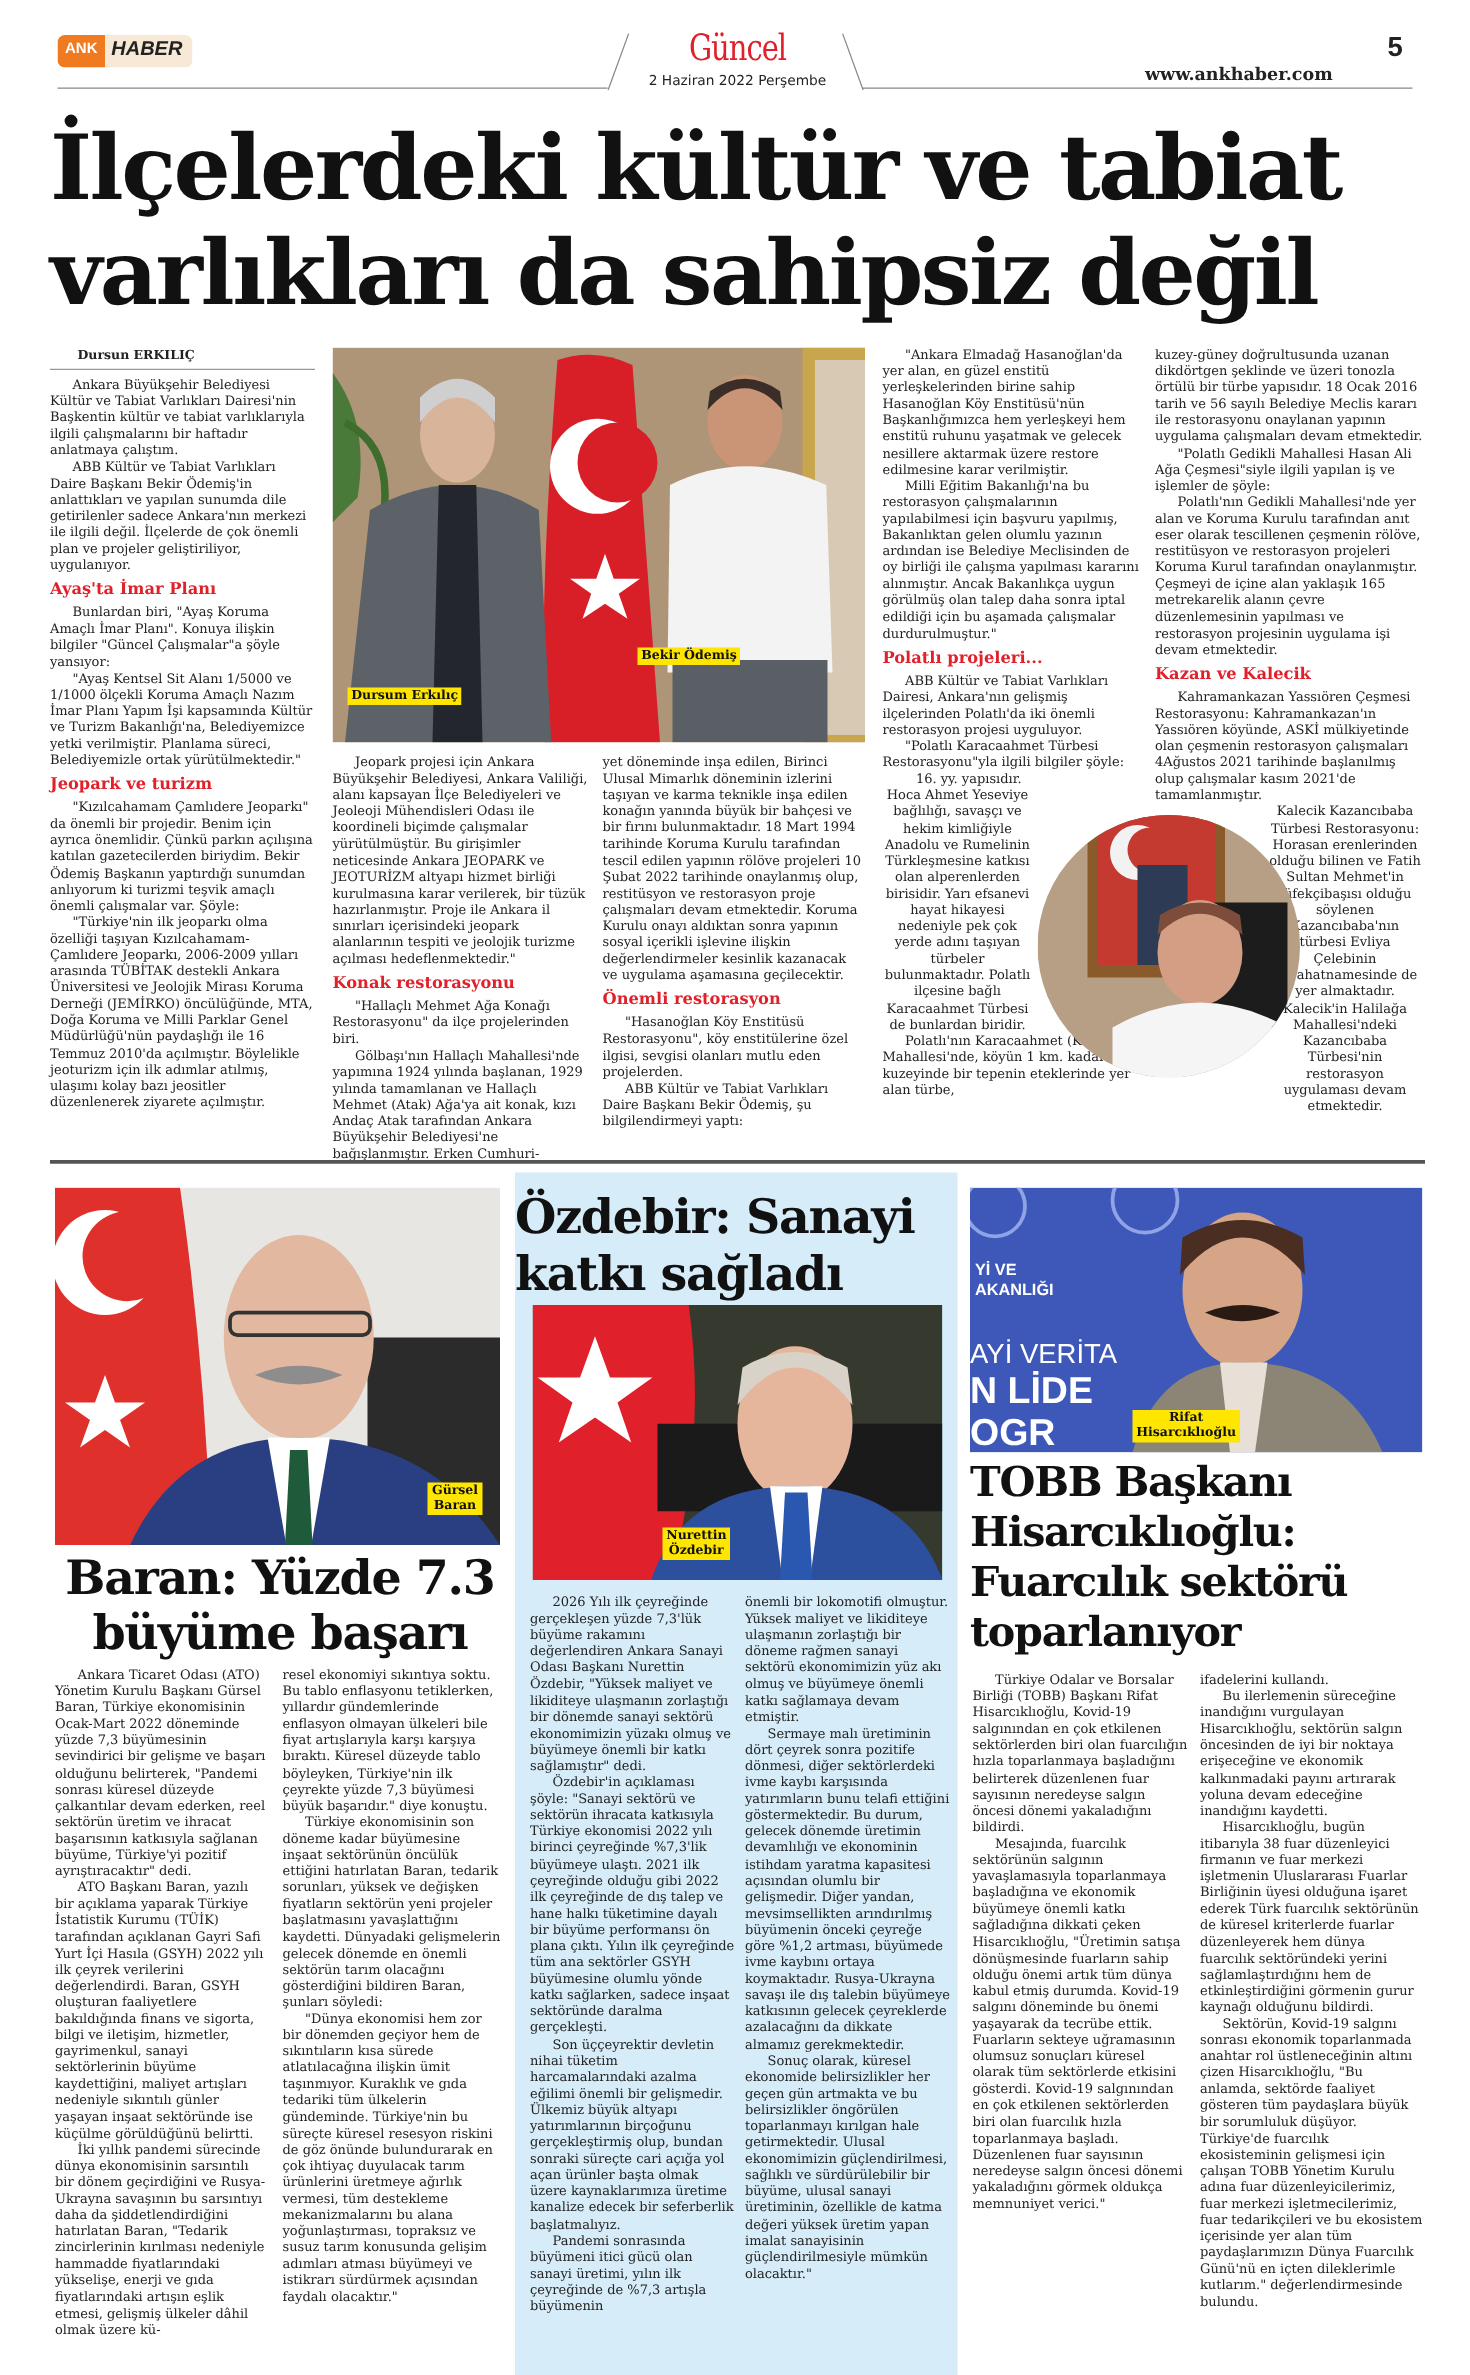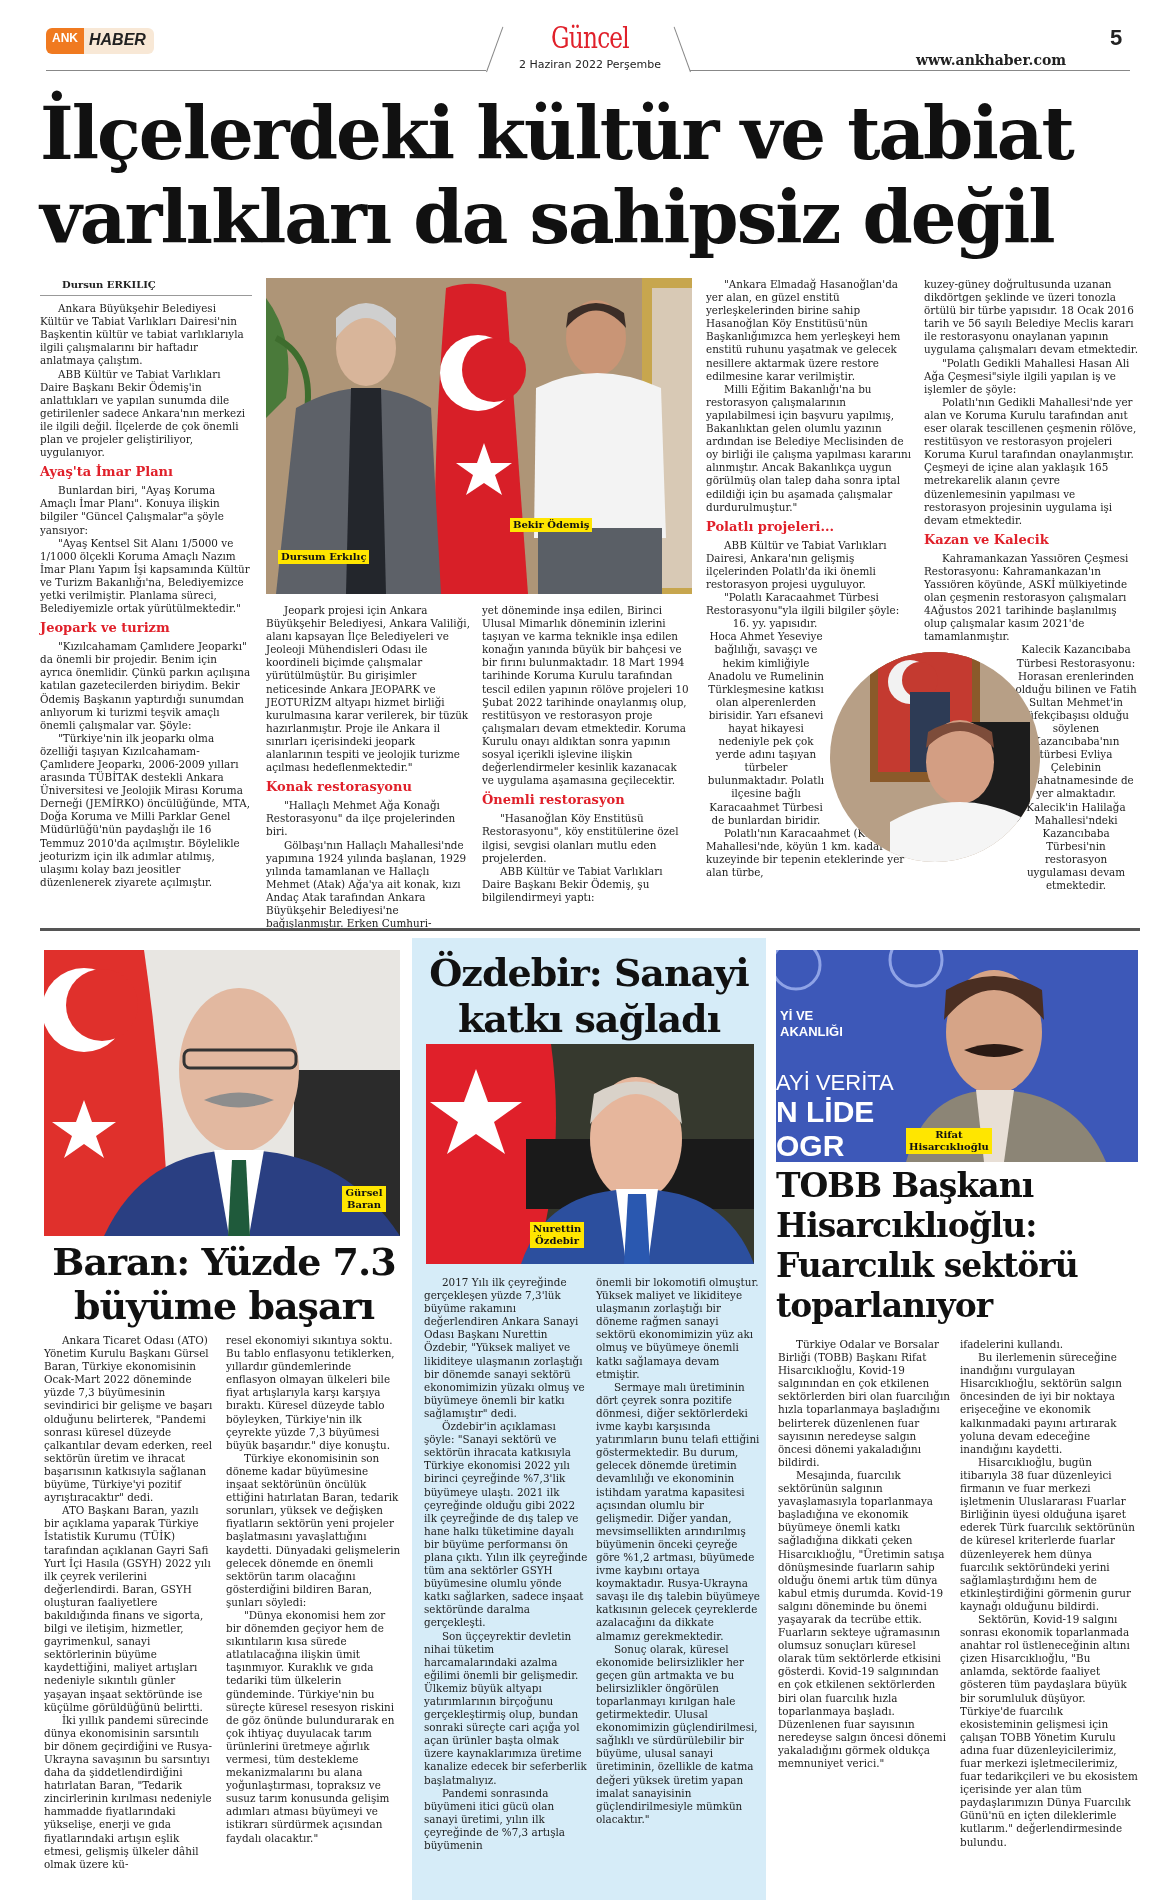--- a/index.html
+++ b/index.html
@@ -184,21 +184,21 @@
   <p>ATO Başkanı Baran, yazılı bir açıklama yaparak Türkiye İstatistik Kurumu (TÜİK) tarafından açıklanan Gayri Safi Yurt İçi Hasıla (GSYH) 2022 yılı ilk çeyrek verilerini değerlendirdi. Baran, GSYH oluşturan faaliyetlere bakıldığında finans ve sigorta, bilgi ve iletişim, hizmetler, gayrimenkul, sanayi sektörlerinin büyüme kaydettiğini, maliyet artışları nedeniyle sıkıntılı günler yaşayan inşaat sektöründe ise küçülme görüldüğünü belirtti.</p>
   <p>İki yıllık pandemi sürecinde dünya ekonomisinin sarsıntılı bir dönem geçirdiğini ve Rusya-Ukrayna savaşının bu sarsıntıyı daha da şiddetlendirdiğini hatırlatan Baran, "Tedarik zincirlerinin kırılması nedeniyle hammadde fiyatlarındaki yükselişe, enerji ve gıda fiyatlarındaki artışın eşlik etmesi, gelişmiş ülkeler dâhil olmak üzere kü-</p>
 </div>
 <div class="col" style="left:226px; top:1334px; width:176px;">
   <p style="text-indent:0">resel ekonomiyi sıkıntıya soktu. Bu tablo enflasyonu tetiklerken, yıllardır gündemlerinde enflasyon olmayan ülkeleri bile fiyat artışlarıyla karşı karşıya bıraktı. Küresel düzeyde tablo böyleyken, Türkiye'nin ilk çeyrekte yüzde 7,3 büyümesi büyük başarıdır." diye konuştu.</p>
   <p>Türkiye ekonomisinin son döneme kadar büyümesine inşaat sektörünün öncülük ettiğini hatırlatan Baran, tedarik sorunları, yüksek ve değişken fiyatların sektörün yeni projeler başlatmasını yavaşlattığını kaydetti. Dünyadaki gelişmelerin gelecek dönemde en önemli sektörün tarım olacağını gösterdiğini bildiren Baran, şunları söyledi:</p>
   <p>"Dünya ekonomisi hem zor bir dönemden geçiyor hem de sıkıntıların kısa sürede atlatılacağına ilişkin ümit taşınmıyor. Kuraklık ve gıda tedariki tüm ülkelerin gündeminde. Türkiye'nin bu süreçte küresel resesyon riskini de göz önünde bulundurarak en çok ihtiyaç duyulacak tarım ürünlerini üretmeye ağırlık vermesi, tüm destekleme mekanizmalarını bu alana yoğunlaştırması, topraksız ve susuz tarım konusunda gelişim adımları atması büyümeyi ve istikrarı sürdürmek açısından faydalı olacaktır."</p>
 </div>
 
 <div class="bluebox"></div>
-<div class="h2" style="left:412px; top:950px; width:354px; font-size:38px; line-height:46px; text-align:center;">
+<div class="h2" style="left:412px; top:950px; width:354px; font-size:38px; line-height:46px; ">
   <div>Özdebir: Sanayi</div>
   <div>katkı sağladı</div>
 </div>
 <div class="photo" style="left:426px; top:1044px; width:328px; height:220px;">
   <svg width="328" height="220" viewBox="0 0 328 220">
     <rect width="328" height="220" fill="#36392e"></rect>
     <path d="M0 0 L125 0 Q140 110 110 220 L0 220Z" fill="#e0202a"></path>
     <polygon points="50,25 62,58 96,58 68,78 79,110 50,90 21,110 32,78 4,58 38,58" fill="#fff"></polygon>
     <rect x="100" y="95" width="228" height="70" fill="#1a1a1a"></rect>
     <ellipse cx="210" cy="95" rx="46" ry="62" fill="#e6b69c"></ellipse>
@@ -206,21 +206,21 @@
     <path d="M95 220 Q120 145 210 145 Q300 145 328 220Z" fill="#2c4f9e"></path>
     <path d="M190 145 L232 145 L222 220 L200 220Z" fill="#ffffff"></path>
     <path d="M202 150 L220 150 L224 220 L198 220Z" fill="#2a58b0"></path>
   </svg>
   <div class="caption" style="left:104px; top:178px;">
     <span style="display:inline-block;width:48px;">Nurettin Özdebir</span>
   </div>
 </div>
 
 <div class="col" style="left:424px; top:1276px; width:164px;">
-  <p>2017 Yılı ilk çeyreğinde gerçekleşen yüzde 7,3'lük büyüme rakamını değerlendiren Ankara Sanayi Odası Başkanı Nurettin Özdebir, "Yüksek maliyet ve likiditeye ulaşmanın zorlaştığı bir dönemde sanayi sektörü ekonomimizin yüzakı olmuş ve büyümeye önemli bir katkı sağlamıştır" dedi.</p>
+  <p>2026 Yılı ilk çeyreğinde gerçekleşen yüzde 7,3'lük büyüme rakamını değerlendiren Ankara Sanayi Odası Başkanı Nurettin Özdebir, "Yüksek maliyet ve likiditeye ulaşmanın zorlaştığı bir dönemde sanayi sektörü ekonomimizin yüzakı olmuş ve büyümeye önemli bir katkı sağlamıştır" dedi.</p>
   <p>Özdebir'in açıklaması şöyle: "Sanayi sektörü ve sektörün ihracata katkısıyla Türkiye ekonomisi 2022 yılı birinci çeyreğinde %7,3'lik büyümeye ulaştı. 2021 ilk çeyreğinde olduğu gibi 2022 ilk çeyreğinde de dış talep ve hane halkı tüketimine dayalı bir büyüme performansı ön plana çıktı. Yılın ilk çeyreğinde tüm ana sektörler GSYH büyümesine olumlu yönde katkı sağlarken, sadece inşaat sektöründe daralma gerçekleşti.</p>
   <p>Son üççeyrektir devletin nihai tüketim harcamalarındaki azalma eğilimi önemli bir gelişmedir. Ülkemiz büyük altyapı yatırımlarının birçoğunu gerçekleştirmiş olup, bundan sonraki süreçte cari açığa yol açan ürünler başta olmak üzere kaynaklarımıza üretime kanalize edecek bir seferberlik başlatmalıyız.</p>
   <p>Pandemi sonrasında büyümeni itici gücü olan sanayi üretimi, yılın ilk çeyreğinde de %7,3 artışla büyümenin</p>
 </div>
 <div class="col" style="left:596px; top:1276px; width:164px;">
   <p style="text-indent:0">önemli bir lokomotifi olmuştur. Yüksek maliyet ve likiditeye ulaşmanın zorlaştığı bir döneme rağmen sanayi sektörü ekonomimizin yüz akı olmuş ve büyümeye önemli katkı sağlamaya devam etmiştir.</p>
   <p>Sermaye malı üretiminin dört çeyrek sonra pozitife dönmesi, diğer sektörlerdeki ivme kaybı karşısında yatırımların bunu telafi ettiğini göstermektedir. Bu durum, gelecek dönemde üretimin devamlılığı ve ekonominin istihdam yaratma kapasitesi açısından olumlu bir gelişmedir. Diğer yandan, mevsimsellikten arındırılmış büyümenin önceki çeyreğe göre %1,2 artması, büyümede ivme kaybını ortaya koymaktadır. Rusya-Ukrayna savaşı ile dış talebin büyümeye katkısının gelecek çeyreklerde azalacağını da dikkate almamız gerekmektedir.</p>
   <p>Sonuç olarak, küresel ekonomide belirsizlikler her geçen gün artmakta ve bu belirsizlikler öngörülen toparlanmayı kırılgan hale getirmektedir. Ulusal ekonomimizin güçlendirilmesi, sağlıklı ve sürdürülebilir bir büyüme, ulusal sanayi üretiminin, özellikle de katma değeri yüksek üretim yapan imalat sanayisinin güçlendirilmesiyle mümkün olacaktır."</p>
 </div>
 

